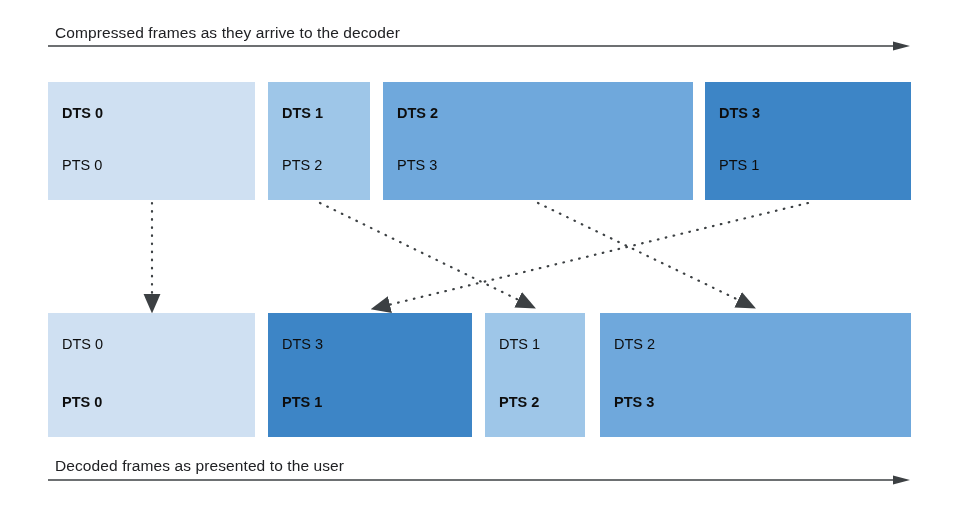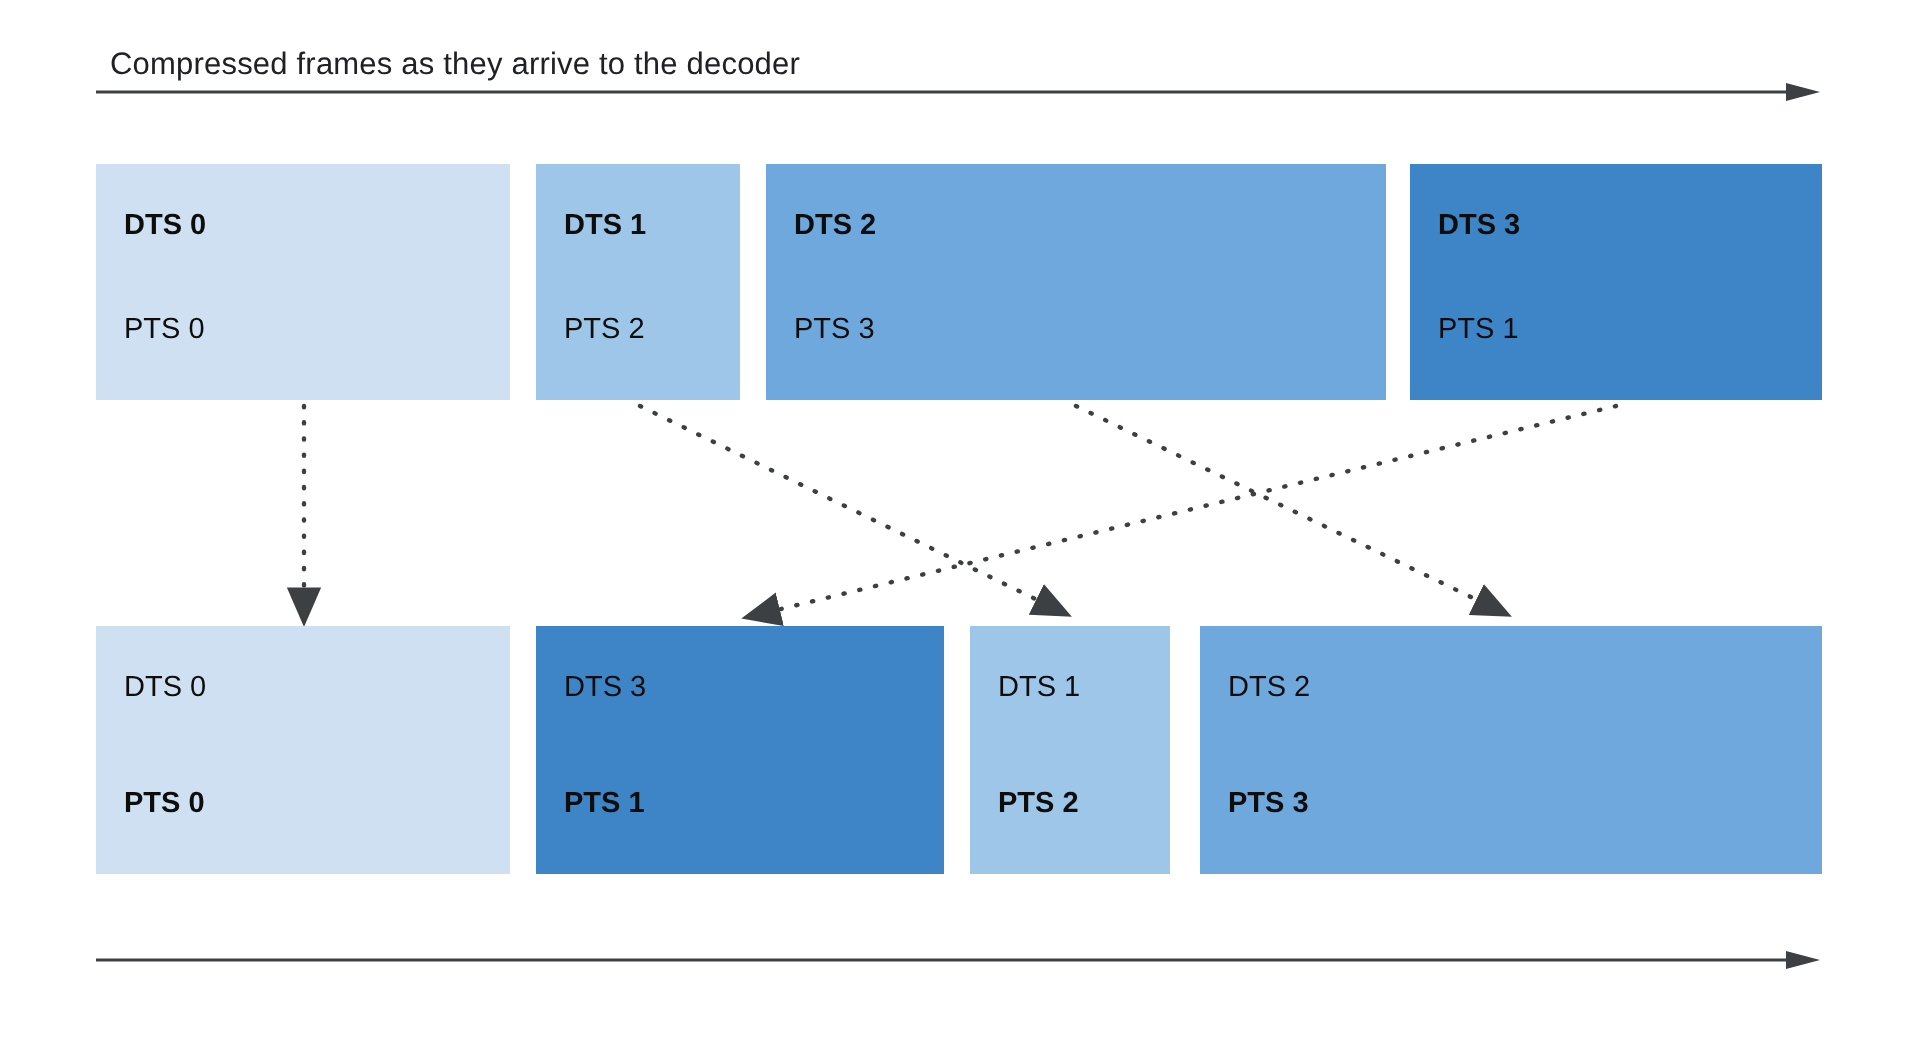--- a/index.html
+++ b/index.html
@@ -134,20 +134,21 @@
   <div class="frame" style="left:485px; top:313px; width:100px; height:124px; background:#9ec6e8;">
     <span class="lbl top-lbl normal">DTS 1</span>
     <span class="lbl bottom-lbl strong">PTS 2</span>
   </div>
 
   <div class="frame" style="left:600px; top:313px; width:311px; height:124px; background:#6fa8dc;">
     <span class="lbl top-lbl normal">DTS 2</span>
     <span class="lbl bottom-lbl strong">PTS 3</span>
   </div>
 
+  <div class="caption" id="caption-bottom">Decoded frames as presented to the user</div>
 
   <div class="axis" id="axis-bottom">
     <svg width="862" height="12" viewBox="0 0 862 12" xmlns="http://www.w3.org/2000/svg">
       <line x1="0" y1="6" x2="848" y2="6" stroke="#3c4043" stroke-width="1.6"></line>
       <polygon points="845,1.5 862,6 845,10.5" fill="#3c4043"></polygon>
     </svg>
   </div>
 
 </div>
 

